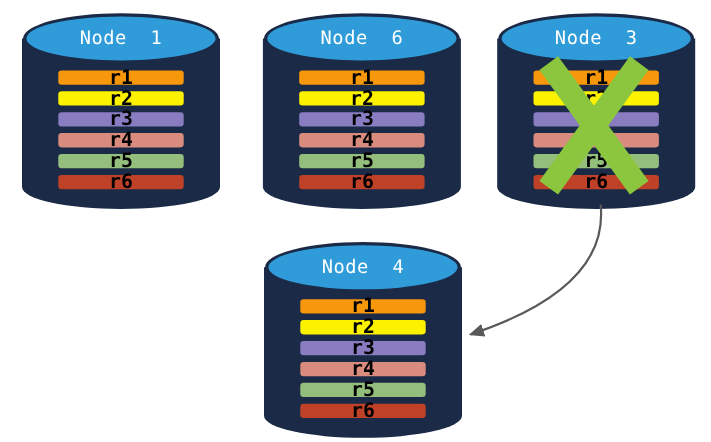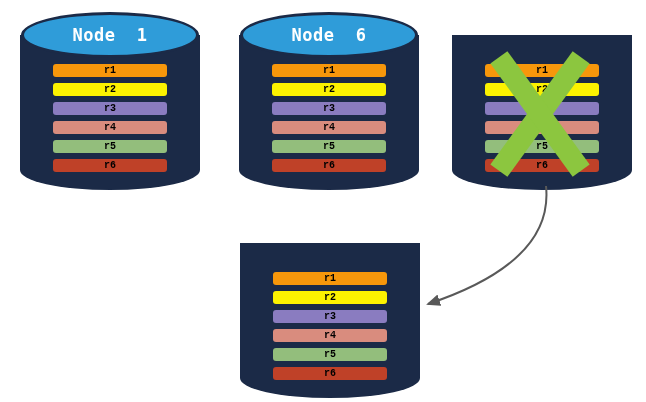--- a/index.html
+++ b/index.html
@@ -36,44 +36,43 @@
     border: 3px solid #1B2A47;
     border-radius: 50%;
     box-sizing: border-box;
     display: flex;
     align-items: center;
     justify-content: center;
   }
   .node-title {
     color: #FFFFFF;
     font-size: 17px;
-    font-weight: bold;
+    font-weight: normal;
     white-space: pre;
     letter-spacing: 0.5px;
   }
   .rows {
     position: absolute;
     left: 33px;
     top: 56px;
     width: 114px;
     display: flex;
     flex-direction: column;
     gap: 6px;
   }
   .row {
     height: 13px;
     border-radius: 3px;
     display: flex;
     align-items: center;
     justify-content: center;
-    font-size: 10px;
+    font-size: 18px;
     font-weight: bold;
     color: #000000;
     line-height: 1;
-    font-family: Liberation Mono, monospace;
   }
   .node-1 { left: 20px;  top: 8px; }
   .node-2 { left: 239px; top: 8px; }
   .node-3 { left: 452px; top: 8px; }
   .node-4 { left: 240px; top: 216px; }
   .x-mark {
     position: absolute;
     left: 38px;
     top: 44px;
     width: 100px;
@@ -129,36 +128,42 @@
       <div class="row" style="background-color: rgb(252, 242, 0);">r2</div>
       <div class="row" style="background-color: rgb(138, 124, 192);">r3</div>
       <div class="row" style="background-color: rgb(217, 140, 126);">r4</div>
       <div class="row" style="background-color: rgb(147, 190, 124);">r5</div>
       <div class="row" style="background-color: rgb(191, 65, 40);">r6</div>
     </div>
   </div>
 
   <div class="cylinder node-3">
     <div class="cyl-body"></div>
+    <div class="cyl-top">
+      <span class="node-title">Node  3</span>
+    </div>
     <div class="rows">
       <div class="row" style="background-color: rgb(247, 151, 11);">r1</div>
       <div class="row" style="background-color: rgb(252, 242, 0);">r2</div>
       <div class="row" style="background-color: rgb(138, 124, 192);">r3</div>
       <div class="row" style="background-color: rgb(217, 140, 126);">r4</div>
       <div class="row" style="background-color: rgb(147, 190, 124);">r5</div>
       <div class="row" style="background-color: rgb(191, 65, 40);">r6</div>
     </div>
     <div class="x-mark">
       <div class="x-bar x-bar-1" style="background-color: rgb(140, 198, 63);"></div>
       <div class="x-bar x-bar-2" style="background-color: rgb(140, 198, 63);"></div>
     </div>
   </div>
 
   <div class="cylinder node-4">
     <div class="cyl-body"></div>
+    <div class="cyl-top">
+      <span class="node-title">Node  4</span>
+    </div>
     <div class="rows">
       <div class="row" style="background-color: rgb(247, 151, 11);">r1</div>
       <div class="row" style="background-color: rgb(252, 242, 0);">r2</div>
       <div class="row" style="background-color: rgb(138, 124, 192);">r3</div>
       <div class="row" style="background-color: rgb(217, 140, 126);">r4</div>
       <div class="row" style="background-color: rgb(147, 190, 124);">r5</div>
       <div class="row" style="background-color: rgb(191, 65, 40);">r6</div>
     </div>
   </div>
 

